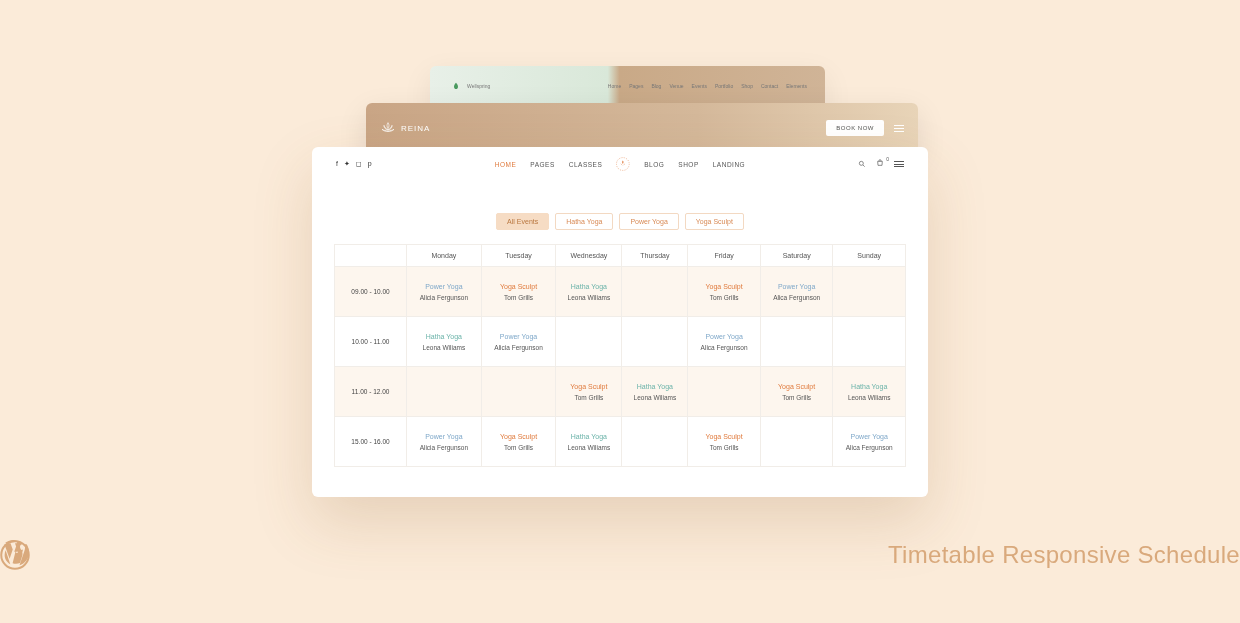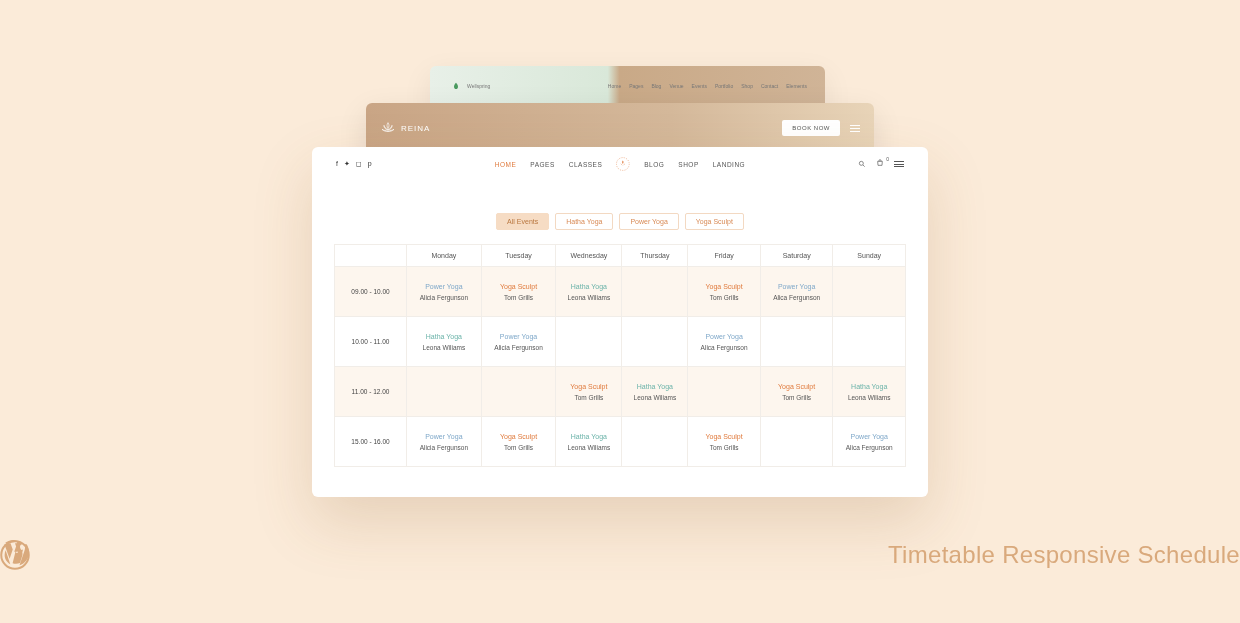--- a/index.html
+++ b/index.html
@@ -27,21 +27,21 @@
     color: #4a7a5a;
     gap: 4px;
   }
   .card-back-2 .wlogo { display:inline-flex; align-items:center; gap:3px; margin-right: auto; font-size: 7px; color:#3d7a4f; }
   .card-back-2 .wlogo svg { width:8px; height:8px; }
   .card-back-2 span { color:#777; font-size: 5px; margin-left: 4px; }
 
   .card-back-1 {
     position: absolute;
     left: 366px; top: 103px;
-    width: 508px; height: 50px;
+    width: 552px; height: 50px;
     background: linear-gradient(90deg, #c9a585 0%, #d4b89a 60%, #e8d4b8 100%);
     border-radius: 6px 6px 0 0;
     box-shadow: 0 10px 30px rgba(0,0,0,0.1);
     display: flex;
     align-items: center;
     padding: 0 14px;
     color: #fff;
   }
   .card-back-1 .rlogo { display:inline-flex; align-items:center; gap:5px; font-size: 8px; letter-spacing: 1px; }
   .card-back-1 .rlogo svg { width: 16px; height: 16px; }

